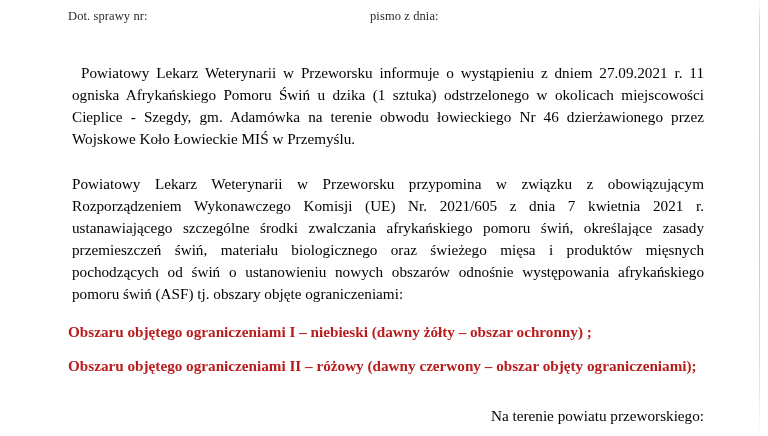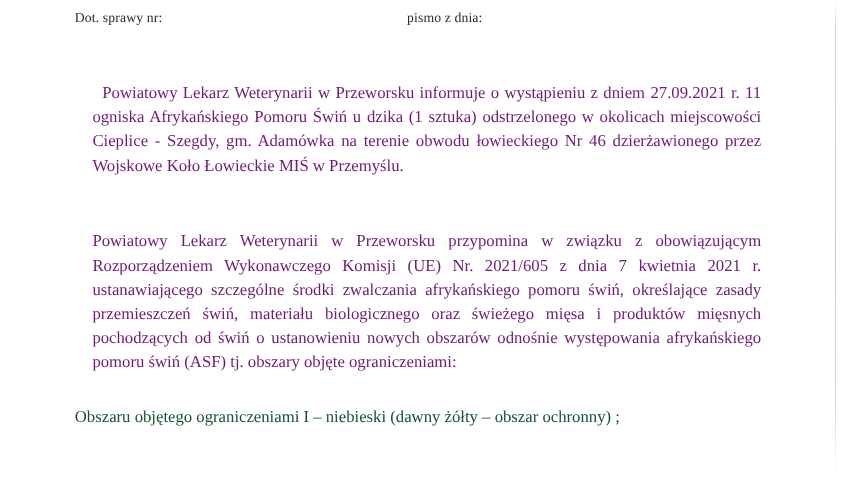--- a/index.html
+++ b/index.html
@@ -58,22 +58,22 @@
     position: absolute;
     left: 302px;
     top: 0;
     text-align: right;
   }
   .para {
     font-size: 15.2px;
     line-height: 22px;
     text-align: justify;
     text-justify: inter-word;
-    margin: 16px;
-    color: #701a75;
+    margin: 4px;
+    color: #000000;
   }
   .para.justified {
     text-align: justify;
   }
   .para.plain {
     text-align: right;
   }
   
   .gap-1 { height: 31px; }
   .gap-2 { height: 15px; }
@@ -83,22 +83,23 @@
   .gap-6 { height: 12px; }
   .gap-7 { height: 13px; }
   .indent-first {
     text-indent: 9px;
   }
   
   .zone-line {
     font-size: 15.2px;
     line-height: 22px;
     margin: 0;
-    color: #14532d;
+    color: #b91c1c;
     white-space: nowrap;
+    font-weight: bold;
   }
 </style>
 </head>
 <body>
 
 <div id="page">
 
   <div id="scan-artifact"></div>
 
   <div id="content">
@@ -115,20 +116,21 @@
     <div class="gap-2"></div>
 
     <p class="para justified">Powiatowy Lekarz Weterynarii w Przeworsku przypomina w związku z obowiązującym Rozporządzeniem Wykonawczego Komisji (UE) Nr. 2021/605 z dnia 7 kwietnia 2021 r. ustanawiającego szczególne środki zwalczania afrykańskiego pomoru świń, określające zasady przemieszczeń świń, materiału biologicznego oraz świeżego mięsa i produktów mięsnych pochodzących od świń o  ustanowieniu nowych obszarów odnośnie występowania afrykańskiego pomoru świń (ASF) tj. obszary objęte ograniczeniami:</p>
 
     <div class="gap-3"></div>
 
     <p class="zone-line">Obszaru objętego ograniczeniami I – niebieski (dawny żółty – obszar ochronny) ;</p>
 
     <div class="gap-4"></div>
 
+    <p class="zone-line">Obszaru objętego ograniczeniami II – różowy (dawny czerwony – obszar objęty ograniczeniami);</p>
 
     <div class="gap-5"></div>
 
 
     <div class="gap-6"></div>
 
     <p class="para plain">Na terenie powiatu przeworskiego:</p>
 
     <div class="gap-7"></div>
 

